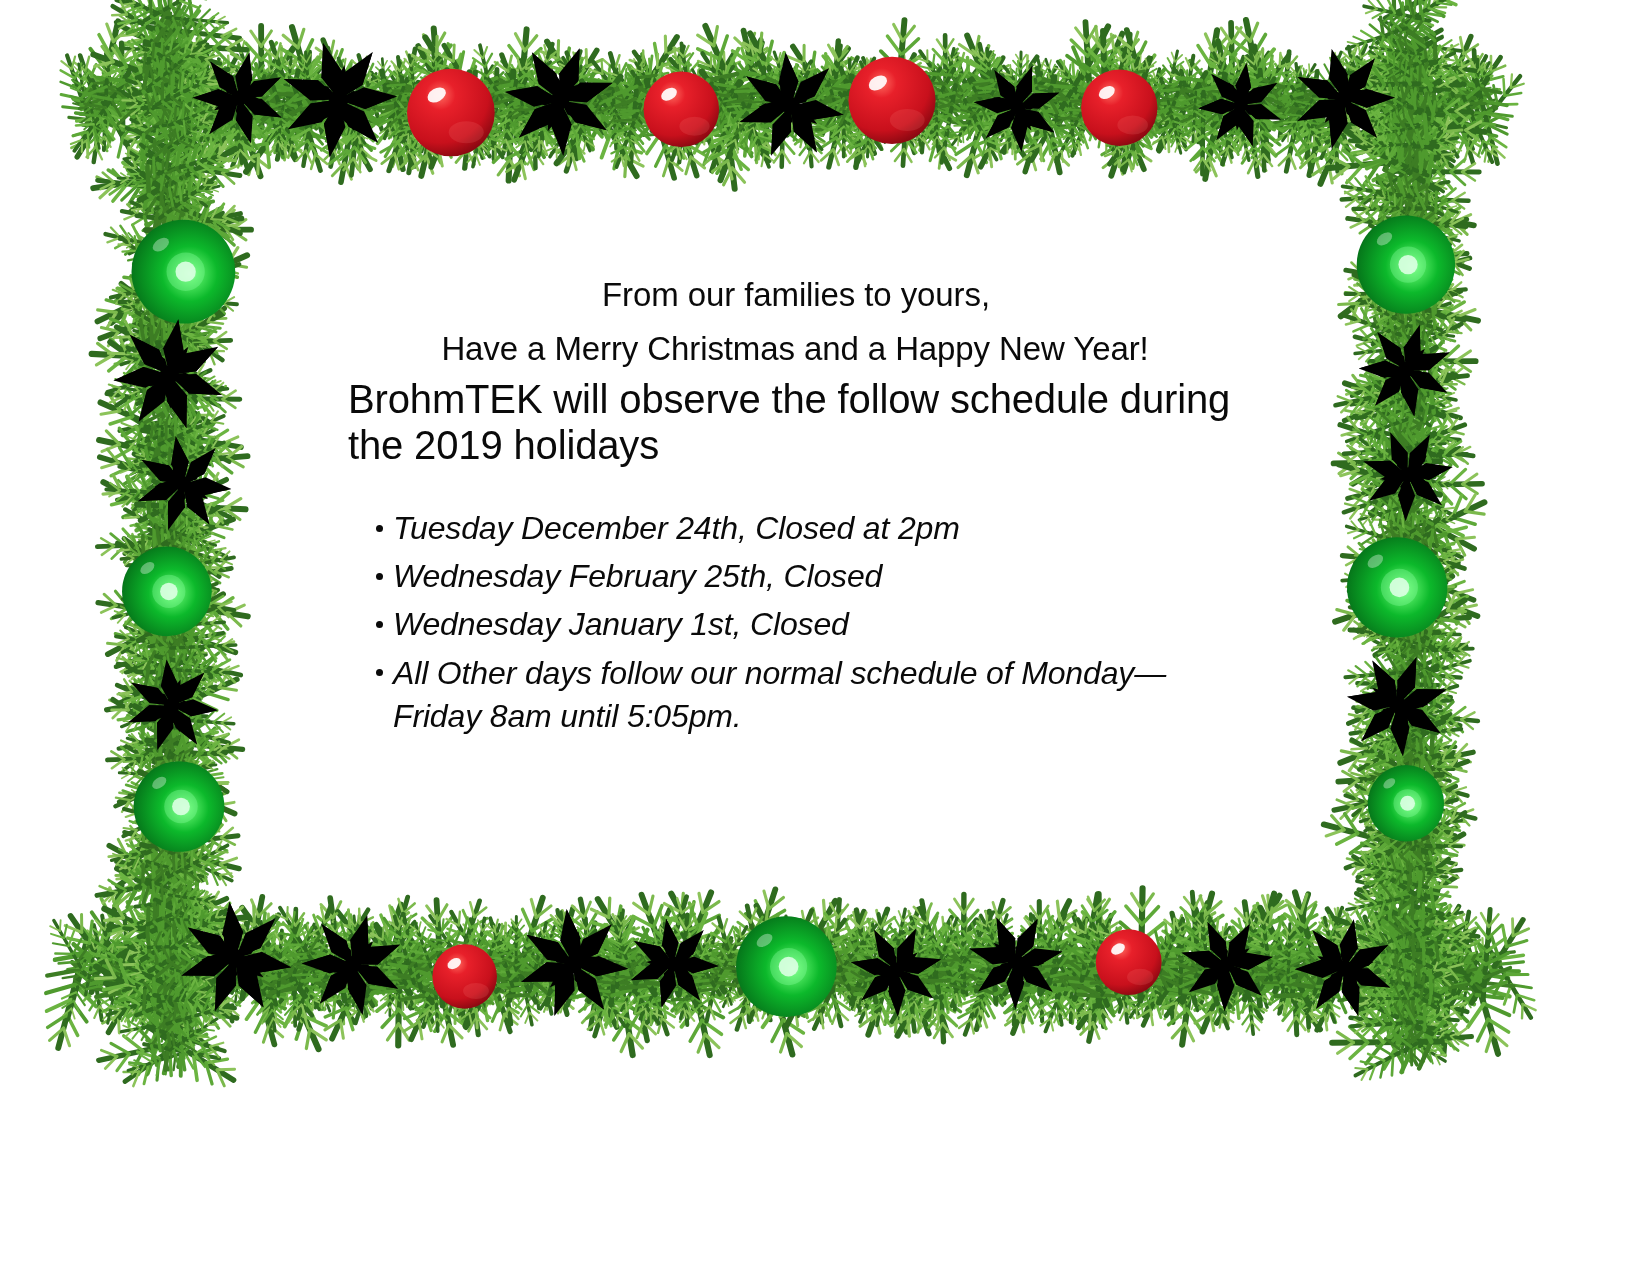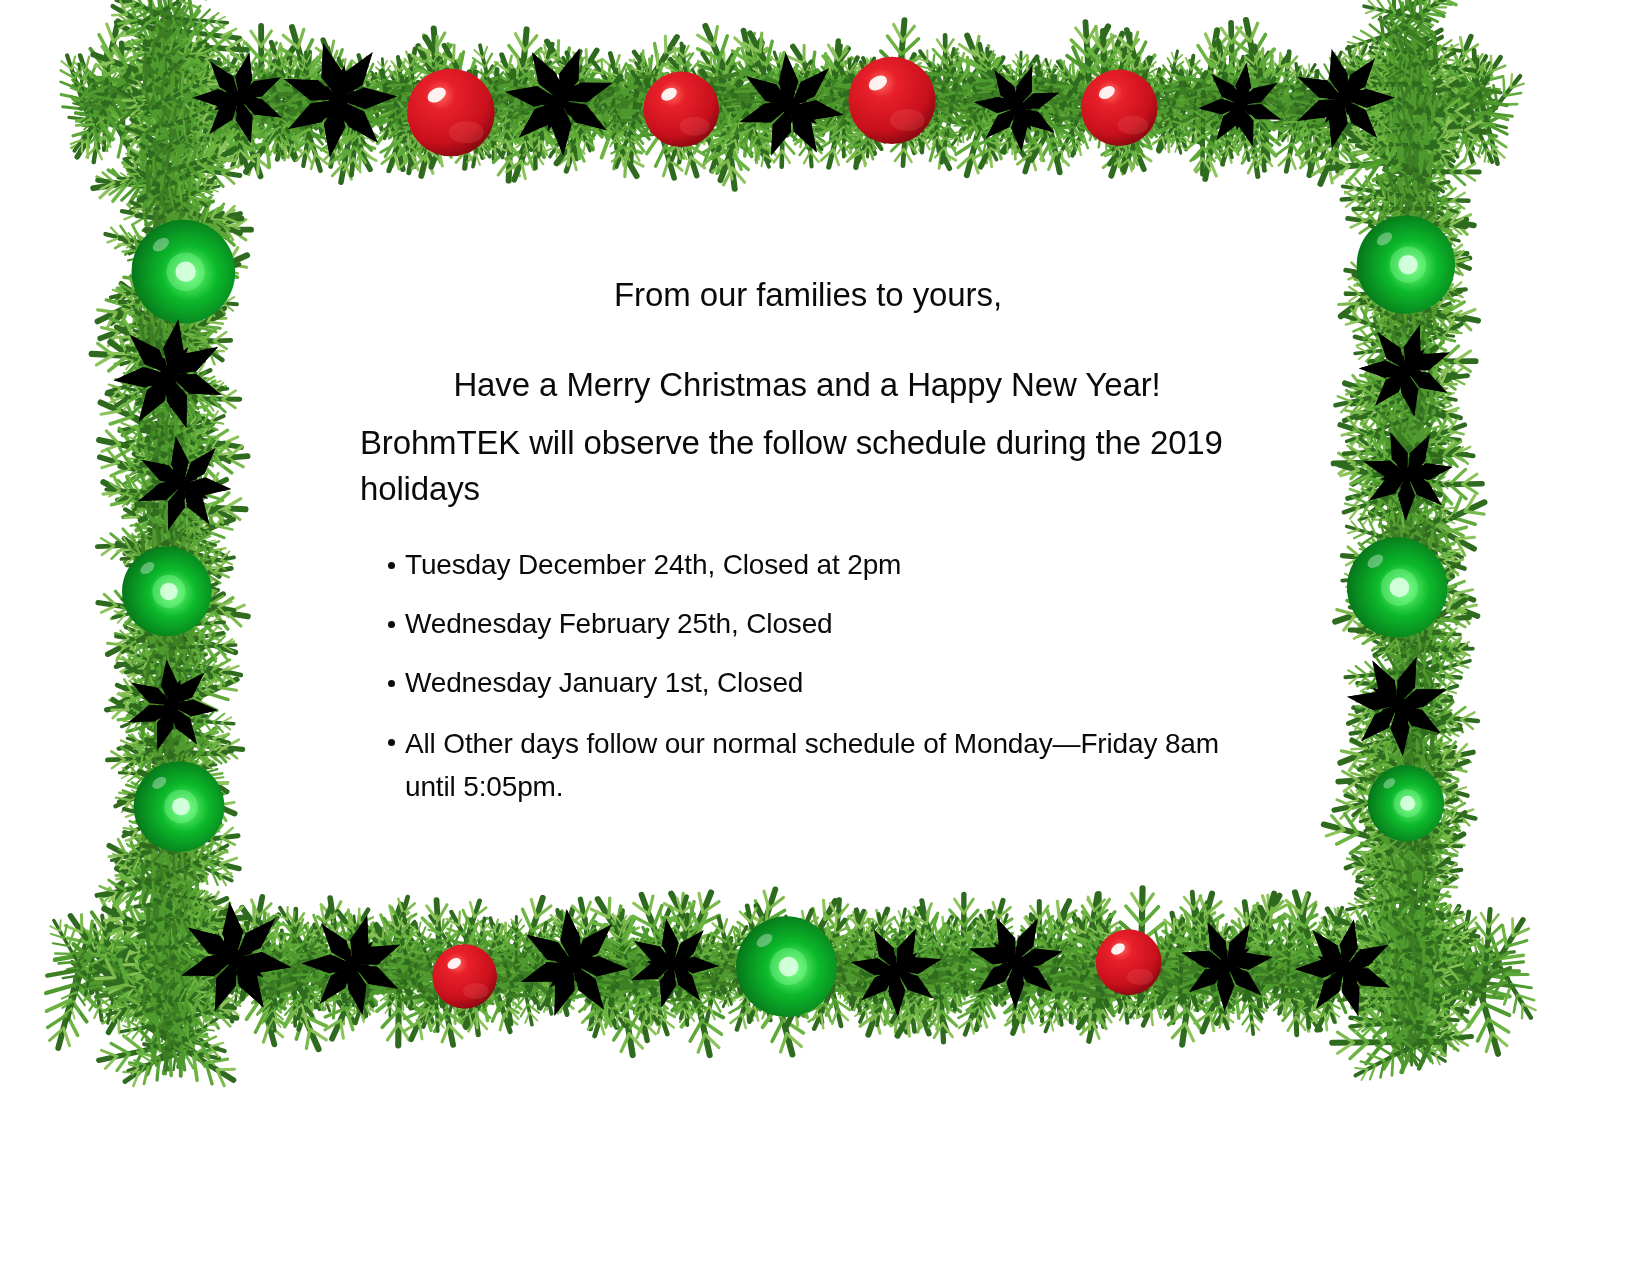--- a/index.html
+++ b/index.html
@@ -32,56 +32,57 @@
   #frame svg {
     display: block;
     width: 100%;
     height: 100%;
     overflow: visible;
   }
 
   
   #message {
     position: absolute;
-    left: 360px;
+    left: 348px;
     top: 268px;
     width: 890px;
     color: #0a0a0a;
     font-family: "Liberation Sans", sans-serif;
     -webkit-font-smoothing: antialiased;
   }
   .greet {
     text-align: center;
     font-size: 33px;
     line-height: 54px;
     letter-spacing: -0.1px;
     white-space: nowrap;
   }
   .greet.l1 { padding-left: 6px; }
-  .greet.l2 { padding-left: 4px; margin-top: 36px; }
+  .greet.l2 { padding-left: 4px; }
 
   .intro {
-    font-size: 33px;
+    font-size: 40px;
     line-height: 46px;
-    margin-top: 8px;
+    margin-top: 0;
     letter-spacing: -0.15px;
   }
 
   ul.sched {
     list-style: none;
     margin: 6px 0 0 0;
     padding: 0;
   }
   ul.sched li {
     position: relative;
-    font-size: 28px;
+    font-size: 32px;
     line-height: 40px;
     padding-left: 45px;
-    margin-top: 19px;
+    margin-top: 8px;
     letter-spacing: -0.15px;
+    font-style: italic;
   }
   ul.sched li .dot {
     position: absolute;
     left: 28px;
     top: 17px;
     width: 7px;
     height: 7px;
     border-radius: 50%;
     background: #0a0a0a;
   }

